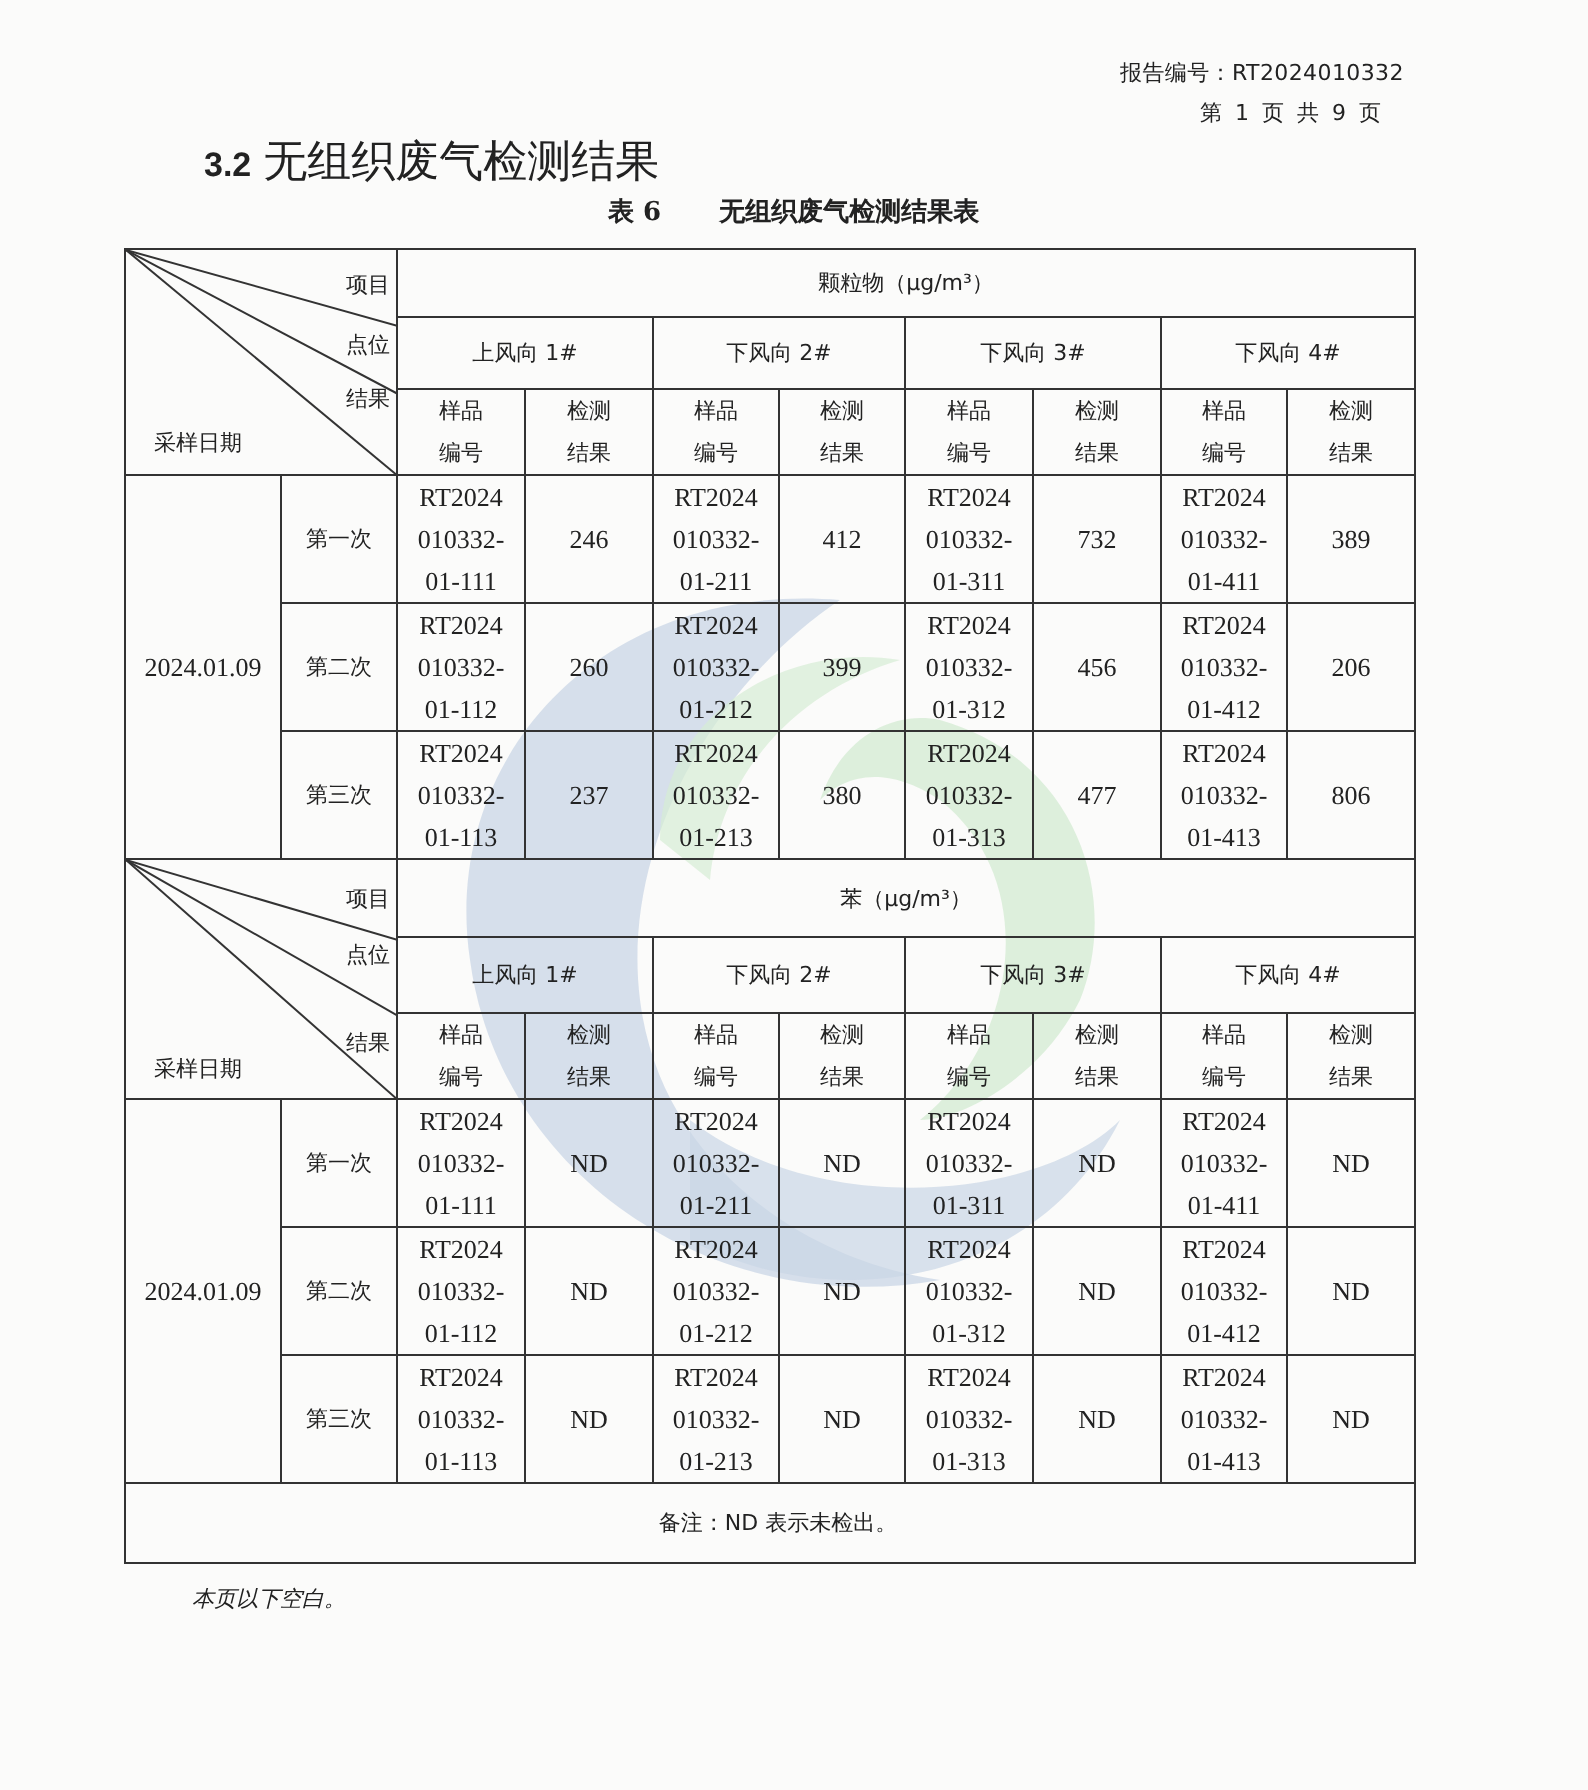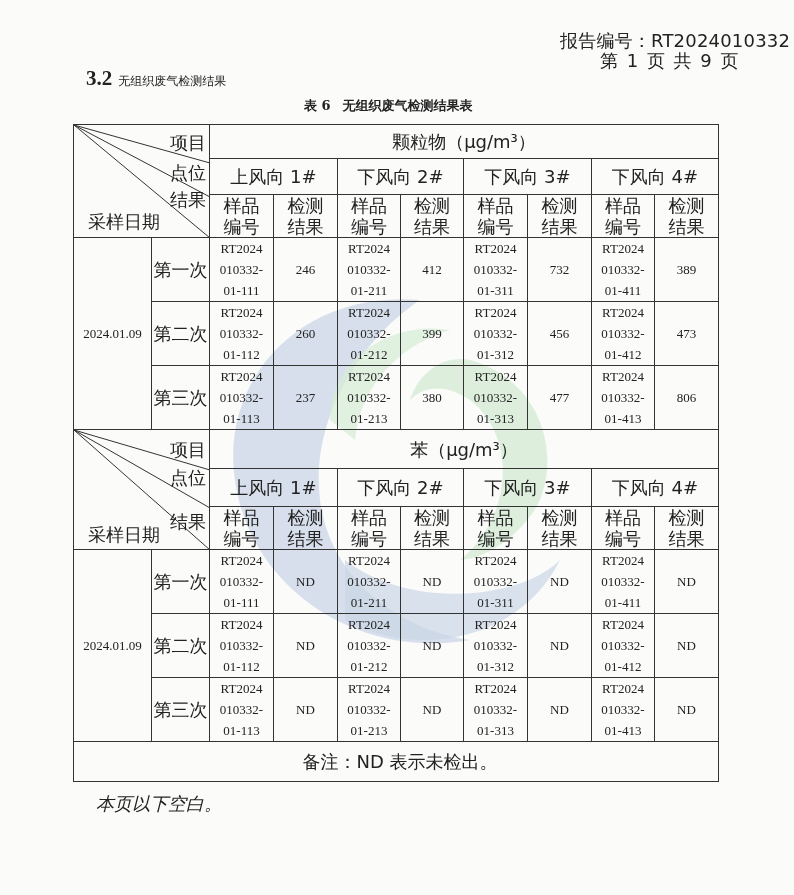--- a/index.html
+++ b/index.html
@@ -1,49 +1,49 @@
 <!DOCTYPE html>
 <html><head>
 <meta charset="utf-8">
 <style>
   html, body { margin:0; padding:0; }
   body { width:794px; height:895px; background:#fbfbfa; position:relative; overflow:hidden;
          font-family:"DejaVu Serif","Liberation Serif",serif; color:#222; }
   .report-no { position:absolute; left:560px; top:29px; font-size:12px; letter-spacing:0.2px; }
   .page-no { position:absolute; left:600px; top:49px; font-size:12px; word-spacing:3px; }
   .section-title { position:absolute; left:86px; top:66px; font-size:16px; }
-  .section-title b { font-family:Liberation Serif, serif; font-size:21px; margin-right:6px; }
+  .section-title b { font-family:Liberation Sans, sans-serif; font-size:17px; margin-right:6px;margin-left:16px; }
   .table-caption { position:absolute; left:304px; top:97px; font-size:13px; font-weight:bold; }
-  .table-caption span { margin-left:12px; }
+  .table-caption span { margin-left:29px; }
   .watermark { position:absolute; left:0; top:0; pointer-events:none; }
-  table.grid { position:absolute; left:73px; top:124px; border-collapse:collapse; table-layout:fixed;
+  table.grid { position:absolute; left:62px; top:124px; border-collapse:collapse; table-layout:fixed;
                font-family:"Liberation Serif","DejaVu Serif",serif; font-size:13px; }
   table.grid td { border:1px solid #333; text-align:center; vertical-align:middle; padding:0; line-height:21px; }
   td.diag { position:relative; vertical-align:top; }
   td.diag svg { position:absolute; left:0; top:0; }
   .dl { position:absolute; font-size:13px; }
   td.note { text-align:left; padding-left:8px !important; }
   .footer-text { position:absolute; left:96px; top:792px; font-size:13px;font-style:italic; }
-  .cn { font-family:"DejaVu Sans","Liberation Sans",sans-serif; font-size:18px; }
+  .cn { font-family:"DejaVu Sans","Liberation Sans",sans-serif; font-size:11px; }
 </style>
 </head>
 <body>
 
 <svg class="watermark" width="794" height="895">
   <path d="M420 300 C300 290 220 380 235 480 C250 590 360 660 470 640 C400 630 330 580 320 500 C310 420 360 340 420 300 Z" fill="#c9d6e6" opacity="0.75"></path>
   <path d="M345 560 C410 610 520 600 560 560 C520 640 420 660 345 620 Z" fill="#c9d6e6" opacity="0.7"></path>
   <path d="M470 360 C540 380 560 450 540 500 C520 540 480 560 460 560 C510 520 520 440 470 400 C440 380 420 390 410 400 C420 370 445 355 470 360 Z" fill="#d6ecd4" opacity="0.8"></path>
   <path d="M330 420 C330 360 390 320 450 330 C400 345 360 385 355 440 Z" fill="#d6ecd4" opacity="0.7"></path>
 </svg>
 
 <div class="report-no cn">报告编号：RT2024010332</div>
 <div class="page-no cn">第 1 页 共 9 页</div>
 
 <div class="section-title">
-  <b>3.2</b><span class="cn" style="font-size:12px">无组织废气检测结果</span>
+  <b>3.2</b><span class="cn" style="font-size:22px">无组织废气检测结果</span>
 </div>
 
 <div class="table-caption">
   <span style="margin-left:0">表 6</span><span class="cn" style="font-size:13px;font-weight:bold">无组织废气检测结果表</span>
 </div>
 
 <table class="grid">
   <colgroup>
     <col style="width:78px">
       <col style="width:58px">
@@ -103,21 +103,21 @@
   </tr>
   <tr style="height:63px">
     <td class="cn">第二次</td>
     <td><span>RT2024</span><br><span>010332-</span><br><span>01-112</span></td>
     <td>260</td>
     <td><span>RT2024</span><br><span>010332-</span><br><span>01-212</span></td>
     <td>399</td>
     <td><span>RT2024</span><br><span>010332-</span><br><span>01-312</span></td>
     <td>456</td>
     <td><span>RT2024</span><br><span>010332-</span><br><span>01-412</span></td>
-    <td>473</td>
+    <td>206</td>
   </tr>
   <tr style="height:63px">
     <td class="cn">第三次</td>
     <td><span>RT2024</span><br><span>010332-</span><br><span>01-113</span></td>
     <td>237</td>
     <td><span>RT2024</span><br><span>010332-</span><br><span>01-213</span></td>
     <td>380</td>
     <td><span>RT2024</span><br><span>010332-</span><br><span>01-313</span></td>
     <td>477</td>
     <td><span>RT2024</span><br><span>010332-</span><br><span>01-413</span></td>

